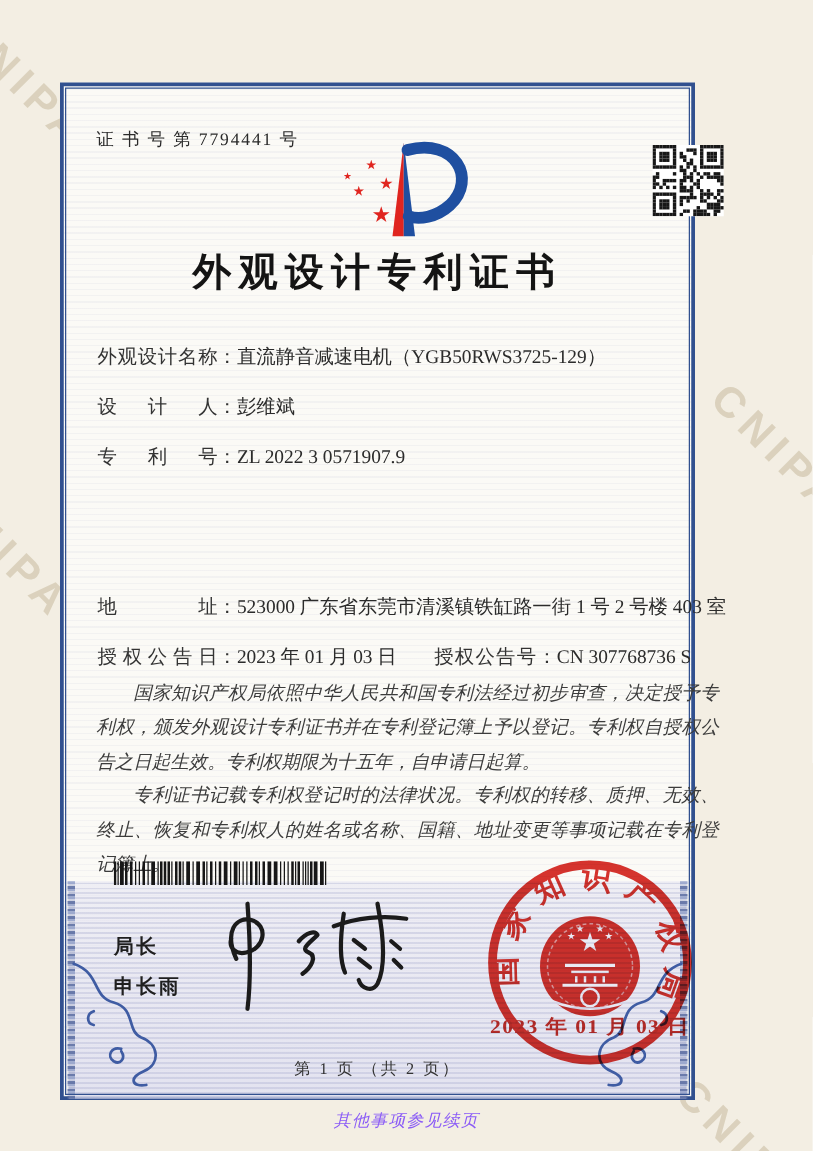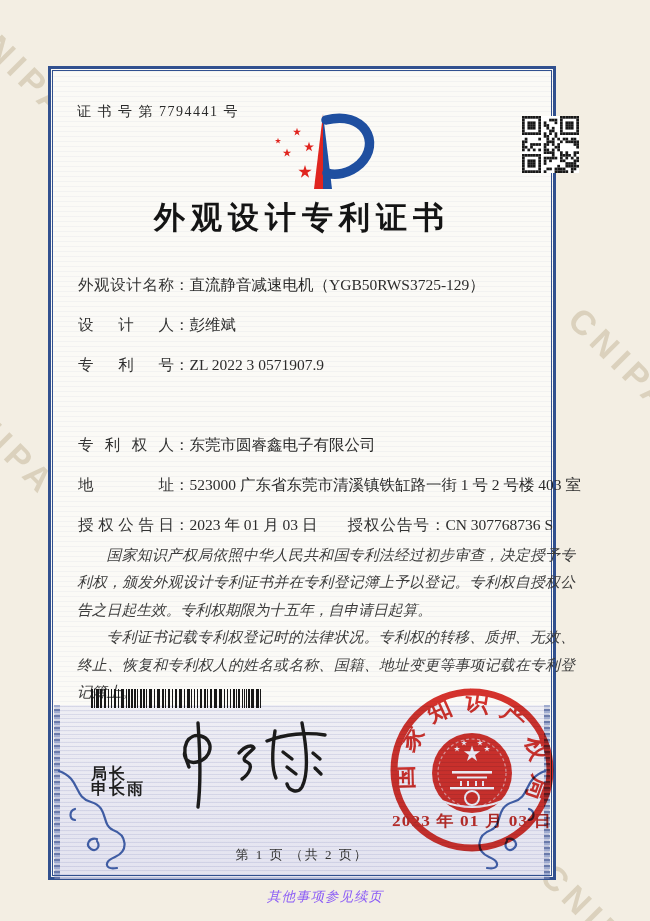--- a/index.html
+++ b/index.html
@@ -54,21 +54,21 @@
   .grant-group{margin-left:30px;}
   .grant-group .flabel{width:auto;letter-spacing:1px;}
   
   .paras{position:absolute;left:26px;top:473px;width:498px;}
   .paras p{
     margin:0;font-size:14.8px;line-height:27.4px;color:#3c3c3c;
     text-align:justify;text-indent:2em;font-style:italic;
   }
   
   .barcode{position:absolute;left:40px;top:620px;width:172px;height:19px;}
-  .signer-title{position:absolute;left:40px;top:695px;font-size:16px;font-weight:700;color:#1f1f1f;letter-spacing:2px;}
+  .signer-title{position:absolute;left:40px;top:678px;font-size:16px;font-weight:700;color:#1f1f1f;letter-spacing:2px;}
   .signer-name{position:absolute;left:40px;top:710px;font-size:16px;font-weight:700;color:#1f1f1f;letter-spacing:2px;}
   .signature{position:absolute;left:104px;top:642px;width:206px;height:104px;}
   .seal{position:absolute;left:336px;top:616px;width:170px;height:170px;opacity:.93;mix-blend-mode:multiply;}
   .page-info{
     position:absolute;left:0;top:777px;width:100%;text-align:center;
     font-size:13px;letter-spacing:2px;color:#333;
   }
   .cont-note{
     position:absolute;left:0;top:888px;width:650px;text-align:center;
     font-size:13.5px;color:#8b5cf6;font-style:italic;letter-spacing:1px;z-index:1;
@@ -347,23 +347,20 @@
 
   <div class="frow" style="top:206px;">
     <span class="flabel">外观设计名称</span><span class="fcolon">：</span><span class="fvalue">直流静音减速电机（YGB50RWS3725-129）</span>
   </div>
   <div class="frow" style="top:246px;">
     <span class="flabel">设计人</span><span class="fcolon">：</span><span class="fvalue">彭维斌</span>
   </div>
   <div class="frow" style="top:286px;">
     <span class="flabel">专利号</span><span class="fcolon">：</span><span class="fvalue">ZL 2022 3 0571907.9</span>
   </div>
-  <div class="frow" style="top:366px;">
-    <span class="flabel">专利权人</span><span class="fcolon">：</span><span class="fvalue">东莞市圆睿鑫电子有限公司</span>
-  </div>
   <div class="frow" style="top:406px;">
     <span class="flabel">地址</span><span class="fcolon">：</span><span class="fvalue">523000 广东省东莞市清溪镇铁缸路一街 1 号 2 号楼 403 室</span>
   </div>
   <div class="frow" style="top:446px;">
     <span class="flabel">授权公告日</span><span class="fcolon">：</span><span class="fvalue">2023 年 01 月 03 日</span><span class="grant-group"><span class="flabel">授权公告号</span><span class="fcolon">：</span><span class="fvalue">CN 307768736 S</span></span>
   </div>
 
   <div class="paras">
     <p>国家知识产权局依照中华人民共和国专利法经过初步审查，决定授予专利权，颁发外观设计专利证书并在专利登记簿上予以登记。专利权自授权公告之日起生效。专利权期限为十五年，自申请日起算。</p>
     <p>专利证书记载专利权登记时的法律状况。专利权的转移、质押、无效、终止、恢复和专利权人的姓名或名称、国籍、地址变更等事项记载在专利登记簿上。</p>

